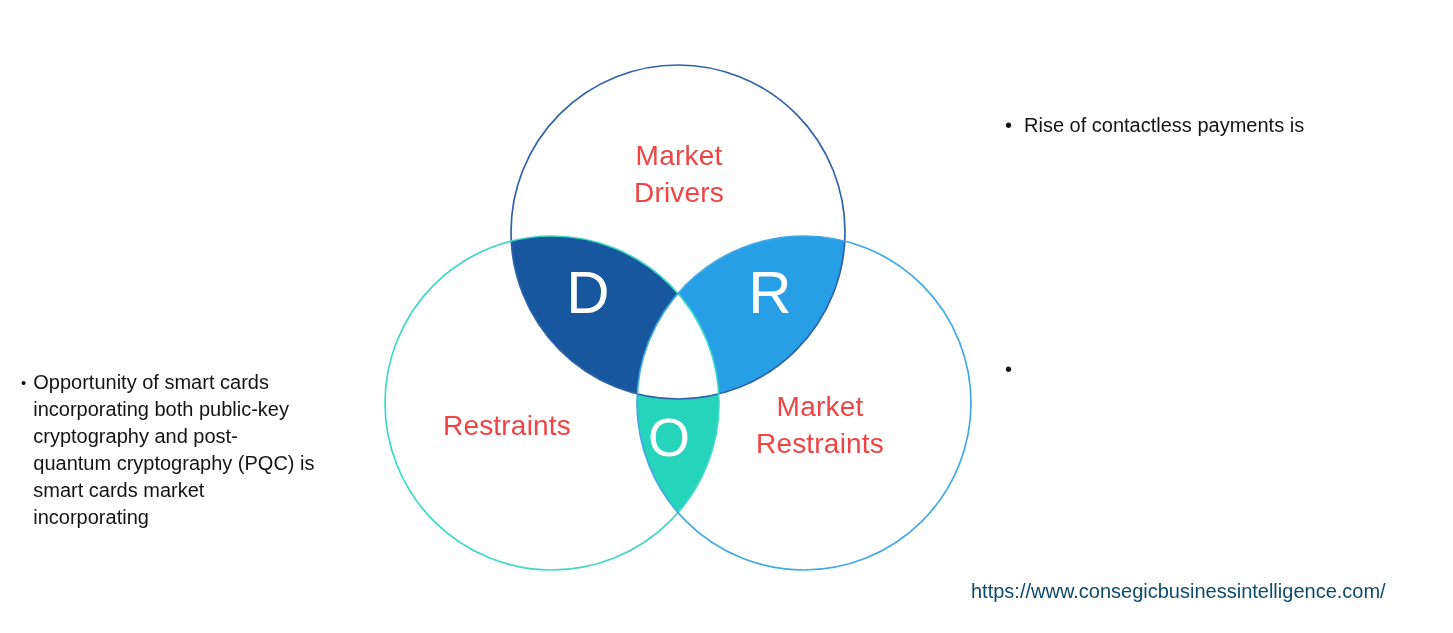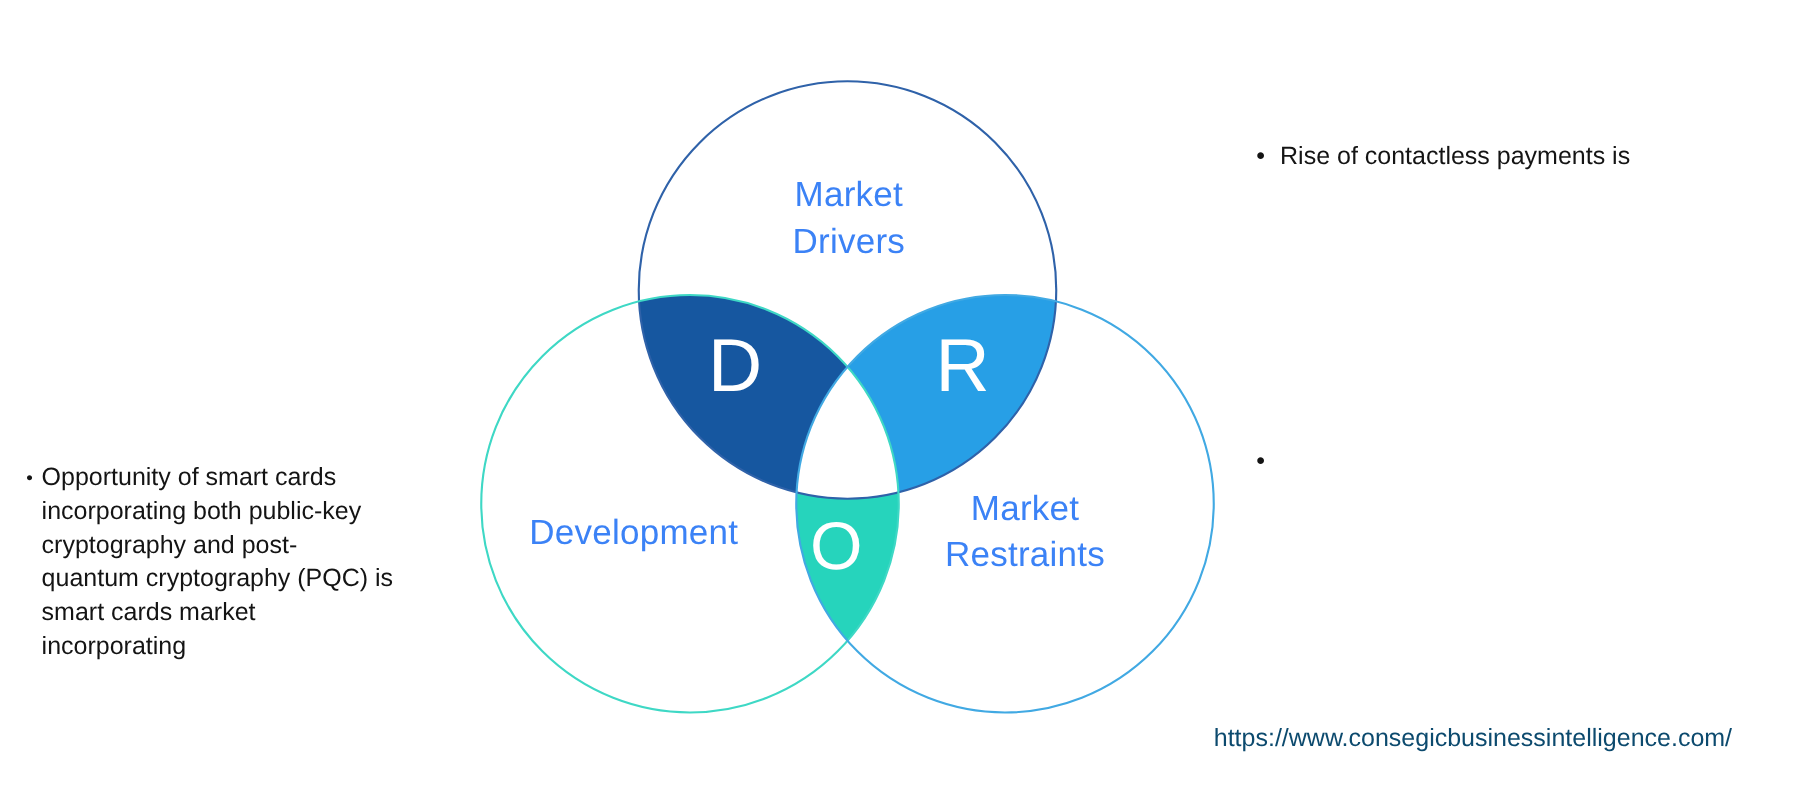--- a/index.html
+++ b/index.html
@@ -5,21 +5,21 @@
   html,body{margin:0;padding:0;background:#ffffff;}
   .canvas{
     position:relative;width:1453px;height:633px;background:#ffffff;overflow:hidden;
     font-family:"Liberation Sans", sans-serif;color:#121212;
   }
   
   .diagram{position:absolute;left:370px;top:40px;width:620px;height:560px;}
   .diagram svg{position:absolute;left:0;top:0;width:620px;height:560px;}
   .vlabel{
     position:absolute;text-align:center;font-size:28px;line-height:37px;
-    color:#3b82f6;letter-spacing:.2px;
+    color:#ef4444;letter-spacing:.2px;
   }
   .vlabel.drivers{left:229px;top:97px;width:160px;}
   .vlabel.opportunity{left:17px;top:367px;width:240px;}
   .vlabel.restraints{left:355px;top:348px;width:190px;}
   .vletter{
     position:absolute;color:#ffffff;transform:translate(-50%,-50%);
     font-size:60px;line-height:1;font-weight:400;
   }
   .vletter.d{left:218px;top:253px;}
   .vletter.r{left:400px;top:253px;}
@@ -91,21 +91,21 @@
           <circle cx="308" cy="192" r="167" fill="#ffffff"></circle>
         </g>
       </g>
 
       <circle cx="308" cy="192" r="167" fill="none" stroke-width="1.7" stroke="#2f62a9"></circle>
       <circle cx="182" cy="363" r="167" fill="none" stroke-width="1.7" stroke="#3ed8c5"></circle>
       <circle cx="434" cy="363" r="167" fill="none" stroke-width="1.7" stroke="#41a9e3"></circle>
     </svg>
 
     <div class="vlabel drivers">Market Drivers</div>
-    <div class="vlabel opportunity">Development</div>
+    <div class="vlabel opportunity">Restraints</div>
     <div class="vlabel restraints">Market Restraints</div>
 
     <div class="vletter d">D</div>
     <div class="vletter r">R</div>
     <div class="vletter o">O</div>
   </div>
 
   <div class="url">https://www.consegicbusinessintelligence.com/</div>
 
 </div>

